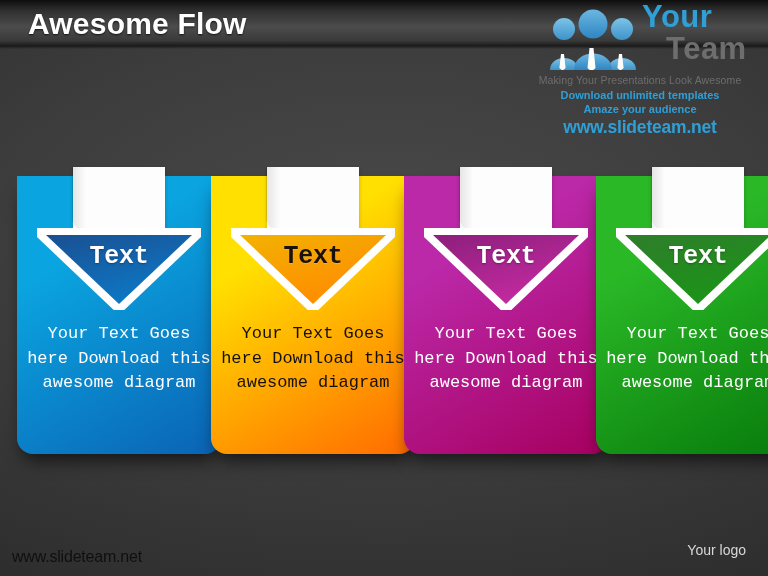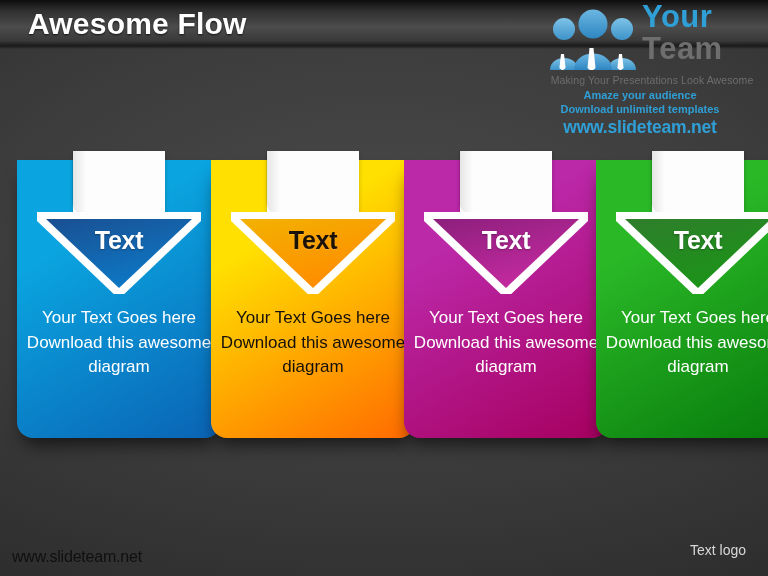--- a/index.html
+++ b/index.html
@@ -40,47 +40,48 @@
   .logo-block { position:absolute; right:14px; top:2px; width:228px; height:140px; }
 
   .logo-row { position:relative; height:72px; }
   .people-icon { position:absolute; left:22px; top:6px; width:92px; height:62px; }
   .brand-text {
     position:absolute; left:116px; top:-3px;
     font-size:31px; font-weight:bold; line-height:35px;
     letter-spacing:.5px;
   }
   .brand-slide { color:#2f9fd6; display:block; }
-  .brand-team  { color:#6e6e6e; display:block; margin-top:-3px; }
+  .brand-team  { color:#6e6e6e; display:block; margin-top:-3px;margin-left:24px; }
 
   .tagline {
-    position:absolute; left:12px; top:72px; width:228px;
+    position:absolute; left:0; top:72px; width:228px;
     text-align:center; font-size:10.5px; color:#6d6d6d;
     letter-spacing:.1px; white-space:nowrap;
   }
   .promo {
     position:absolute; left:0; top:87px; width:228px;
     text-align:center; color:#2f9fd6; font-size:11px;
     font-weight:bold; line-height:13.5px; white-space:nowrap;
   }
   .site-url {
     position:absolute; left:0; top:115px; width:228px;
     text-align:center; color:#2f9fd6; font-size:17.5px;
     font-weight:bold; letter-spacing:-.2px; white-space:nowrap;
   }
 
   
   .cards { position:absolute; left:0; top:0; width:768px; height:576px; }
 
   .card {
-    position:absolute; top:160px;
+    position:absolute; top:176px;
     width:204px; height:278px;
     border-radius:0 0 16px 16px;
     box-shadow:0 12px 18px -6px rgba(0,0,0,.65);
     overflow:visible;
+    font-family:Liberation Mono, monospace;
   }
   .card-inner{
     position:absolute; inset:0;
     border-radius:0 0 16px 16px;
     overflow:hidden;
   }
 
   .ribbon {
     position:absolute; top:-9px; left:50%;
     transform:translateX(-50%);
@@ -168,22 +169,22 @@
           </g>
         </svg>
       </span>
       <span class="brand-text">
         <span class="brand-slide">Your</span>
         <span class="brand-team">Team</span>
       </span>
     </div>
     <div class="tagline">Making Your Presentations Look Awesome</div>
     <div class="promo">
+      <div>Download unlimited templates</div>
       <div>Amaze your audience</div>
-      <div>Download unlimited templates</div>
     </div>
     <div class="site-url">www.slideteam.net</div>
   </div>
 
   <div class="cards">
       <div class="card" style="left: 17px;">
         <div class="card-inner" style="background:linear-gradient(150deg,#0aa5e0 0%,#0aa5e0 28%,#0a63b4 100%);"></div>
         <div class="ribbon"></div>
         <div class="arrow-wrap">
           <svg class="arrow-outline" viewBox="0 0 164 82" preserveAspectRatio="none">
@@ -254,15 +255,15 @@
             <polygon points="0,0 164,0 164,9 82,87 0,9" fill="#ffffff"></polygon>
             <polygon points="9,7 155,7 82,76" fill="url(#tg3)"></polygon>
           </svg>
           <div class="text-label light">Text</div>
         </div>
         <div class="card-body light">Your Text Goes here Download this awesome diagram</div>
       </div>
     </div>
 
   <div class="footer-url">www.slideteam.net</div>
-  <div class="footer-logo">Text logo</div>
+  <div class="footer-logo">Your logo</div>
 
 </div>
 
 </body></html>

